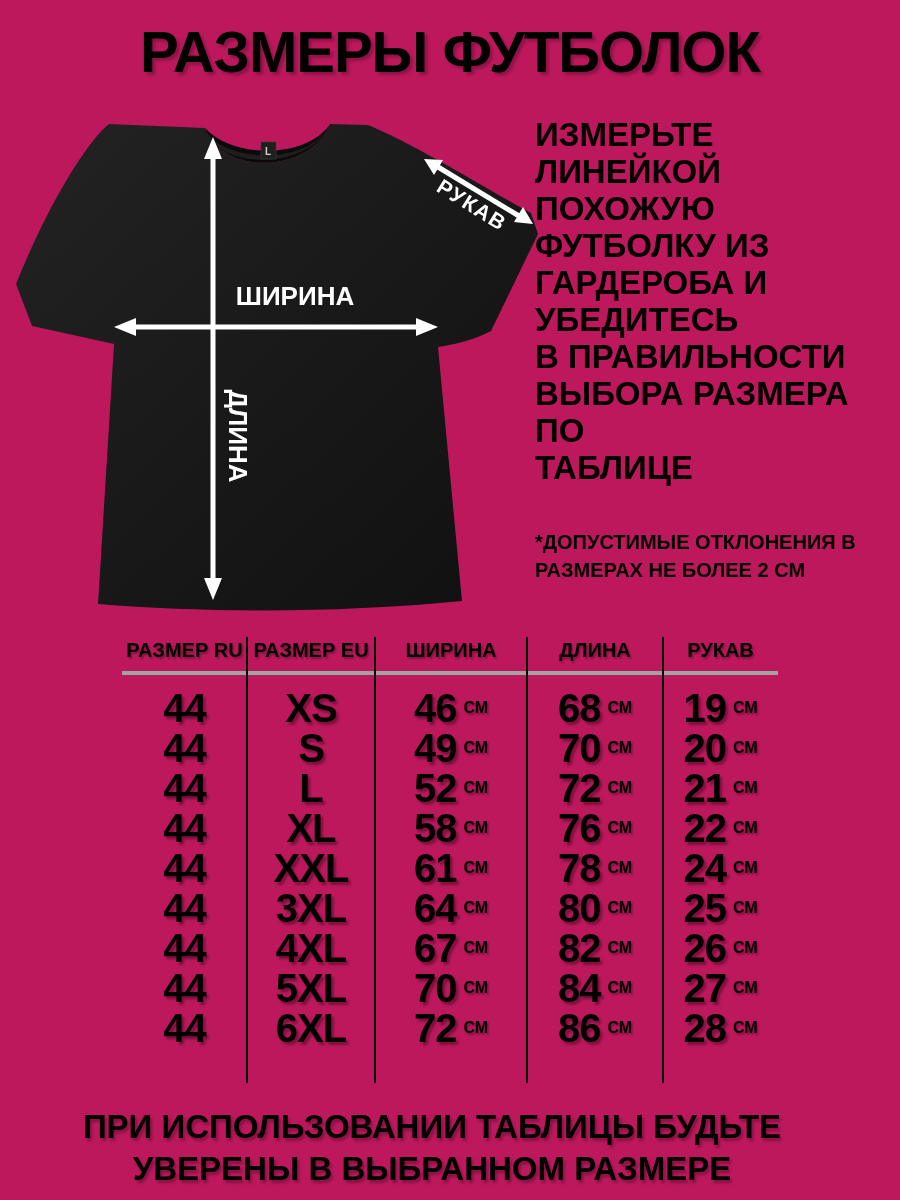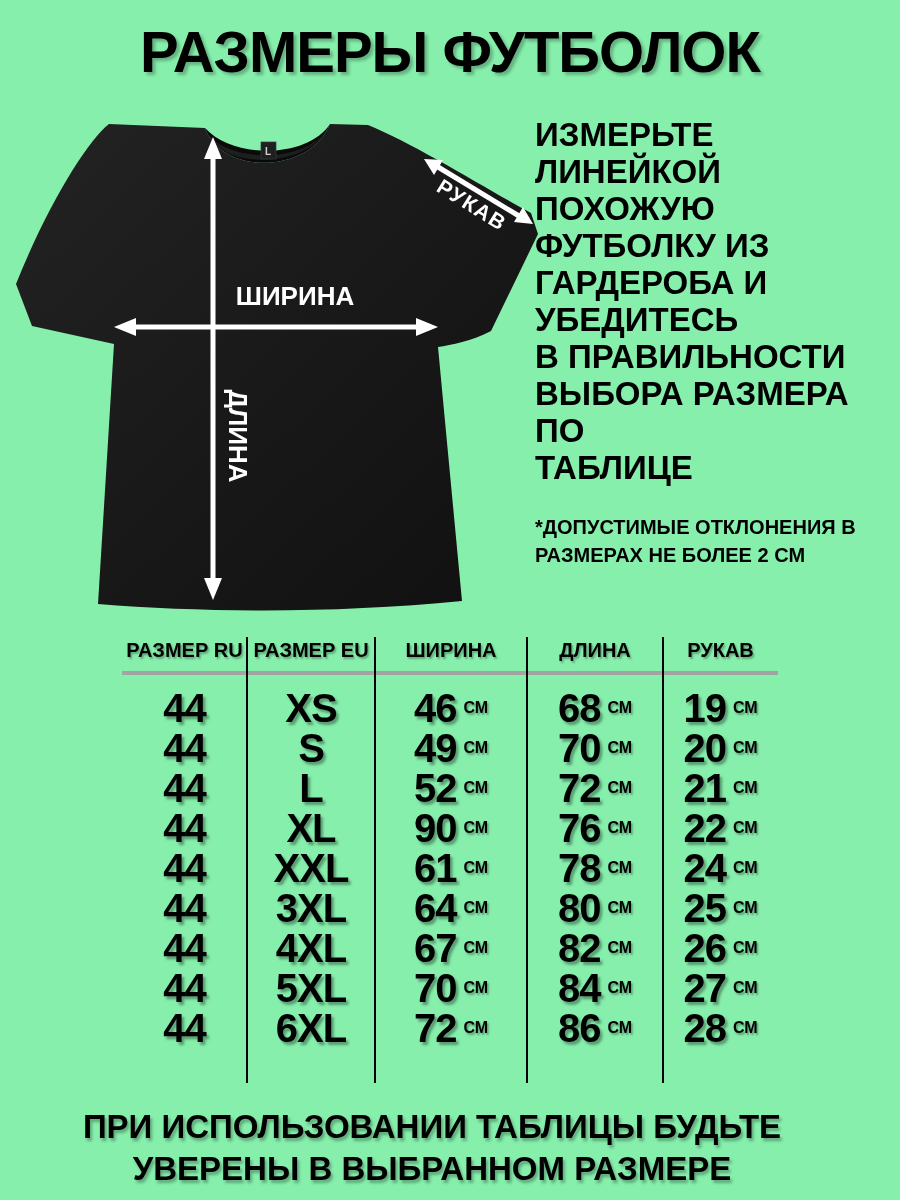--- a/index.html
+++ b/index.html
@@ -1,29 +1,29 @@
 <!DOCTYPE html>
 <html><head>
 <meta charset="utf-8">
 <style>
   html,body{margin:0;padding:0;background:#ffffff;}
-  #page{position:relative;width:900px;height:1200px;background:#86efac;overflow:hidden;
+  #page{position:relative;width:900px;height:1200px;background:#be185d;overflow:hidden;
         font-family:"Liberation Sans", sans-serif;color:#000;}
   
   .title{position:absolute;top:18px;left:0;width:900px;text-align:center;
          font-size:58px;font-weight:800;letter-spacing:-1px;
          text-shadow:3px 3px 3px rgba(0,0,0,0.25);white-space:nowrap;}
   
   .shirt-wrap{position:absolute;left:10px;top:112px;width:535px;height:505px;}
   
   .instructions{position:absolute;left:535px;top:116px;width:352px;}
   .para{font-weight:700;white-space:pre-line;}
   .para.measure{font-size:33px;line-height:37px;}
   .para.warning{font-size:25px;line-height:37px;margin-top:27px;}
-  .para.tolerance{font-size:20px;line-height:28px;margin-top:27px;}
+  .para.tolerance{font-size:20px;line-height:28px;margin-top:42px;}
   
   .size-table{position:absolute;left:122px;top:630px;width:656px;height:455px;}
   .thead{display:grid;grid-template-columns:125px 128px 152px 136px 115px;height:41px;
          align-items:center;border-bottom:4px solid #a3a3a3;}
   .hcell{text-align:center;font-size:20px;font-weight:700;
          text-shadow:1.5px 2px 2px rgba(0,0,0,0.3);}
   .tbody{position:absolute;left:0;top:58px;width:656px;}
   .trow{display:grid;grid-template-columns:125px 128px 152px 136px 115px;height:40px;}
   .tcell{display:flex;align-items:center;justify-content:center;}
   .num{font-size:40px;font-weight:700;letter-spacing:-1px;line-height:40px;
@@ -180,21 +180,21 @@
           </div>
         </div>
         <div class="trow">
           <div class="tcell">
             <span class="num">44</span>
           </div>
           <div class="tcell">
             <span class="num">XL</span>
           </div>
           <div class="tcell">
-            <span class="num">90</span>
+            <span class="num">58</span>
             <span class="unit">СМ</span>
           </div>
           <div class="tcell">
             <span class="num">76</span>
             <span class="unit">СМ</span>
           </div>
           <div class="tcell">
             <span class="num">22</span>
             <span class="unit">СМ</span>
           </div>

